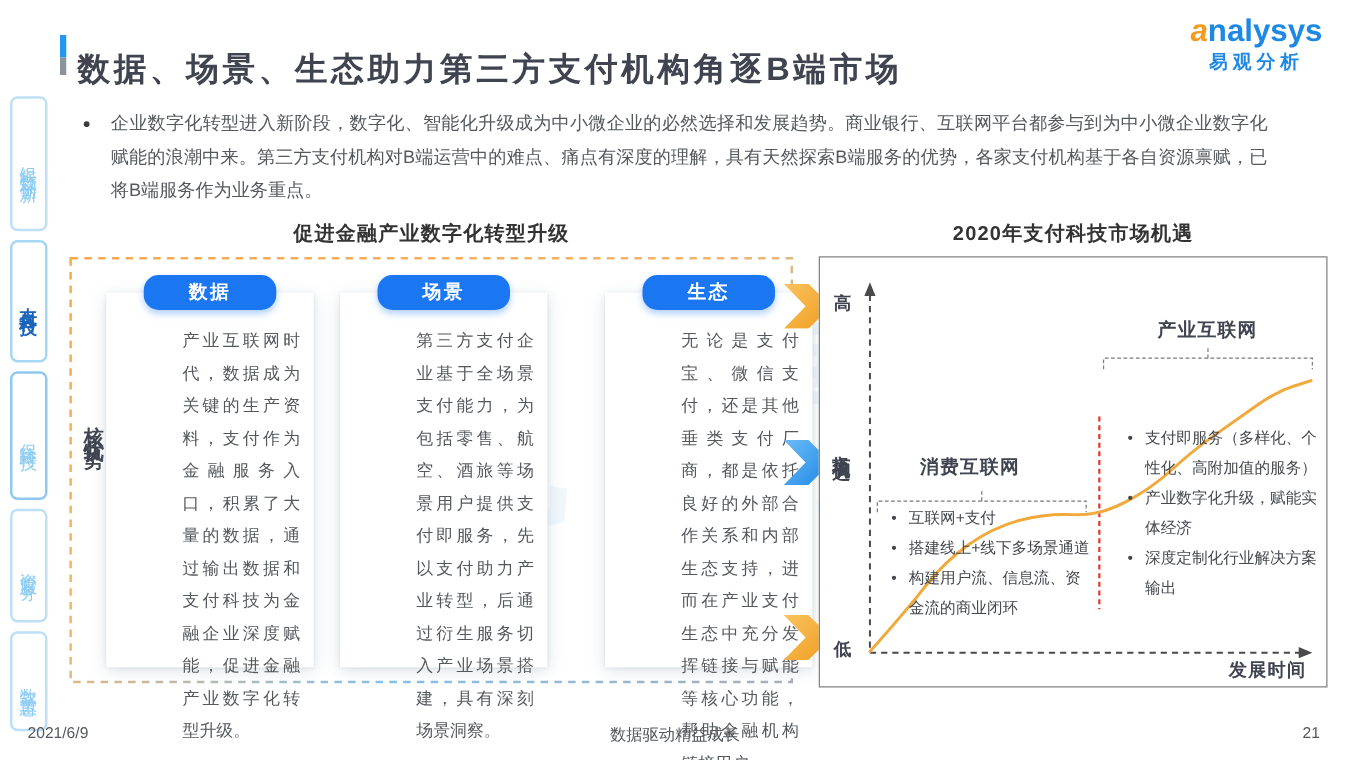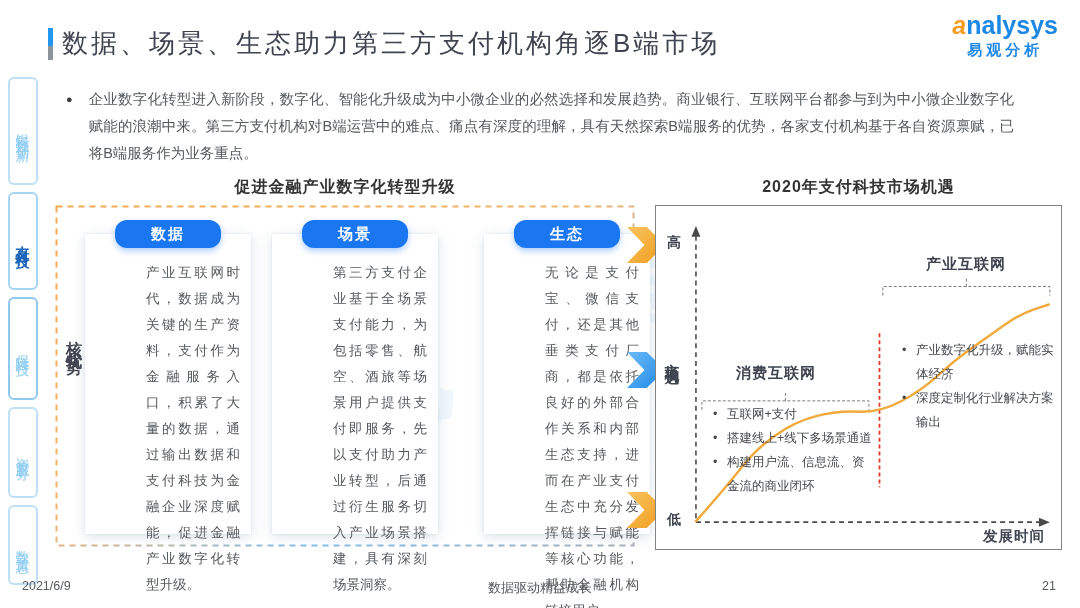--- a/index.html
+++ b/index.html
@@ -16,21 +16,21 @@
   .slide{
     position:relative;width:1080px;height:608px;background:#ffffff;
     font-family:"Liberation Sans","DejaVu Sans",sans-serif;overflow:hidden;
     margin:0 auto;
   }
   
   .accent-bar{position:absolute;left:48px;top:28px;width:5px;height:32px;}
   .accent-bar .top{display:block;width:100%;height:18px;background:#2196f3;}
   .accent-bar .bottom{display:block;width:100%;height:14px;background:#8d949b;}
   .page-title{
-    position:absolute;left:62px;top:26px;font-size:26px;font-weight:normal;
+    position:absolute;left:62px;top:38px;font-size:26px;font-weight:bold;
     color:var(--text-dark);letter-spacing:3px;white-space:nowrap;
   }
   .logo{position:absolute;right:22px;top:12px;text-align:center;line-height:1.1;}
   .logo .word{font-size:25px;font-weight:bold;color:var(--brand-blue);letter-spacing:0px;}
   .logo .word .a{color:#f59b22;font-style:italic;}
   .logo .sub{font-size:15px;font-weight:bold;color:var(--brand-blue);letter-spacing:4px;margin-top:2px;}
   
   .side-tab{
     position:absolute;left:8px;width:30px;border:2px solid #bde0f6;border-radius:6px;
     writing-mode:vertical-rl;text-orientation:upright;
@@ -203,20 +203,21 @@
 
     <span class="stage-consumer">消费互联网</span>
     <ul class="stage-list list-consumer">
       <li>互联网+支付</li>
       <li>搭建线上+线下多场景通道</li>
       <li>构建用户流、信息流、资金流的商业闭环</li>
     </ul>
 
     <span class="stage-industrial">产业互联网</span>
     <ul class="stage-list list-industrial">
+      <li>支付即服务（多样化、个性化、高附加值的服务）</li>
       <li>产业数字化升级，赋能实体经济</li>
       <li>深度定制化行业解决方案输出</li>
     </ul>
   </div>
 
   <div class="footer-date">2021/6/9</div>
   <div class="footer-center">数据驱动精益成长</div>
   <div class="footer-page">21</div>
 
 </div>

